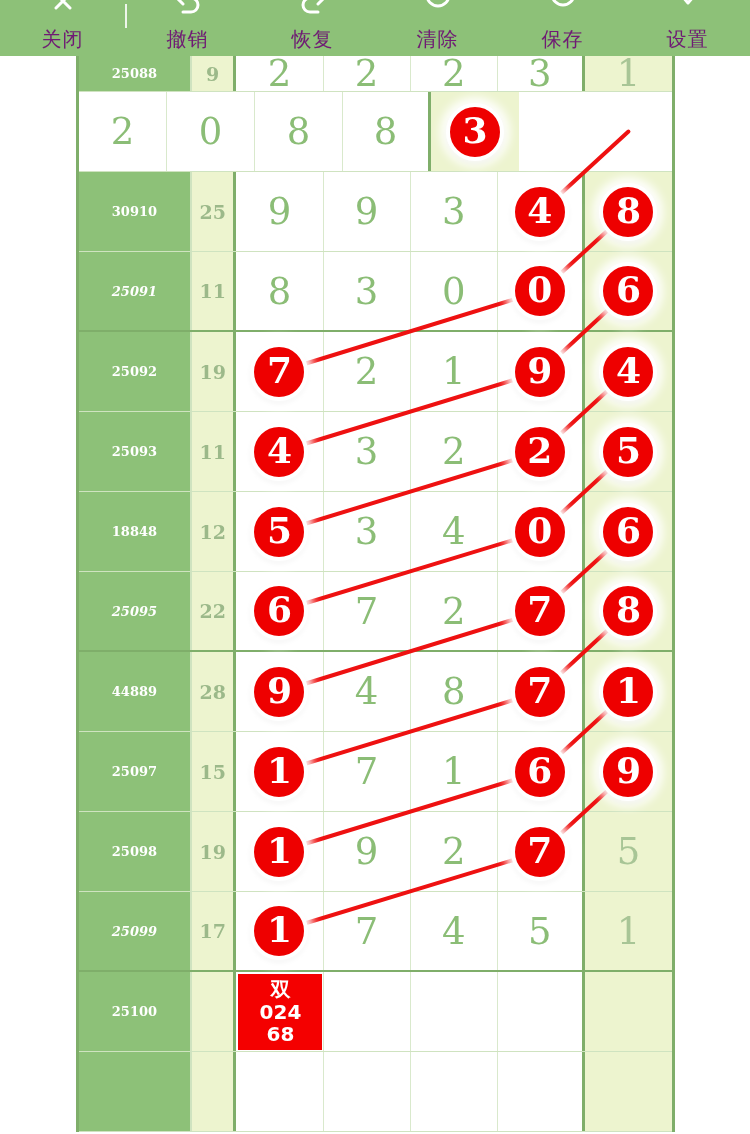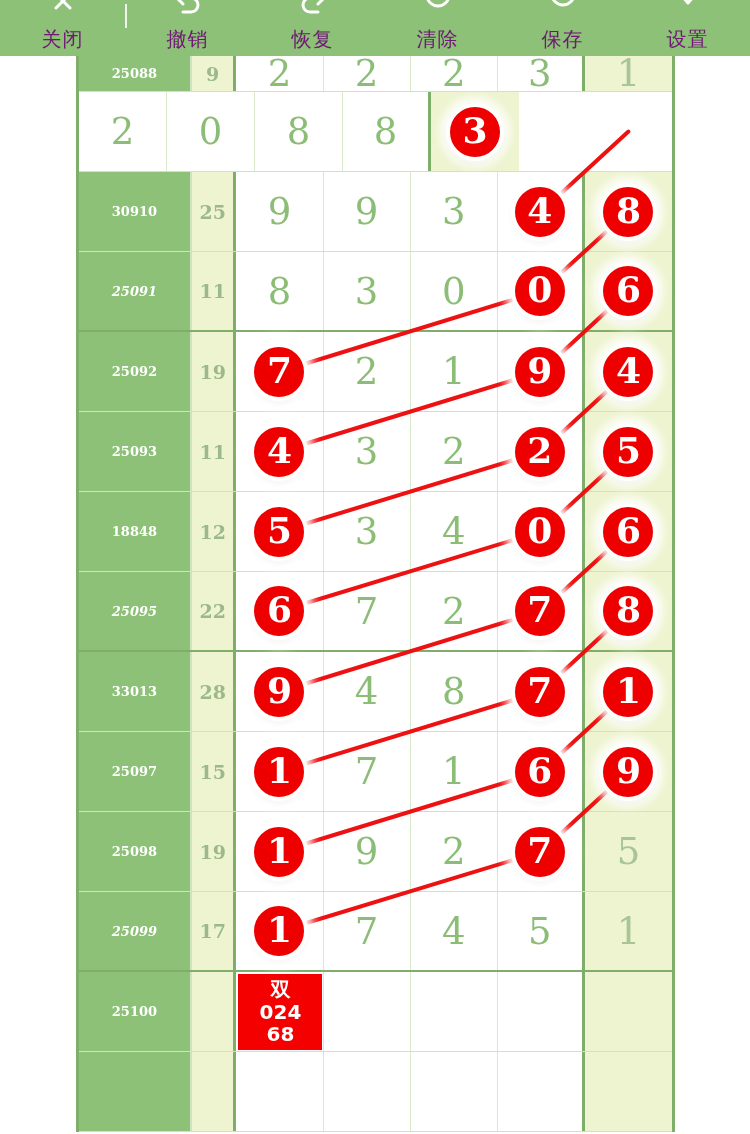--- a/index.html
+++ b/index.html
@@ -314,21 +314,21 @@
             <span>7</span>
           </div>
         </div>
         <div class="cell c-d last">
           <div class="mark">
             <span>8</span>
           </div>
         </div>
       </div>
       <div class="row">
-        <div class="cell c-id">33013</div>
+        <div class="cell c-id">44889</div>
         <div class="cell c-sum">28</div>
         <div class="cell c-d">
           <div class="mark">
             <span>9</span>
           </div>
         </div>
         <div class="cell c-d">4</div>
         <div class="cell c-d">8</div>
         <div class="cell c-d c4">
           <div class="mark">

